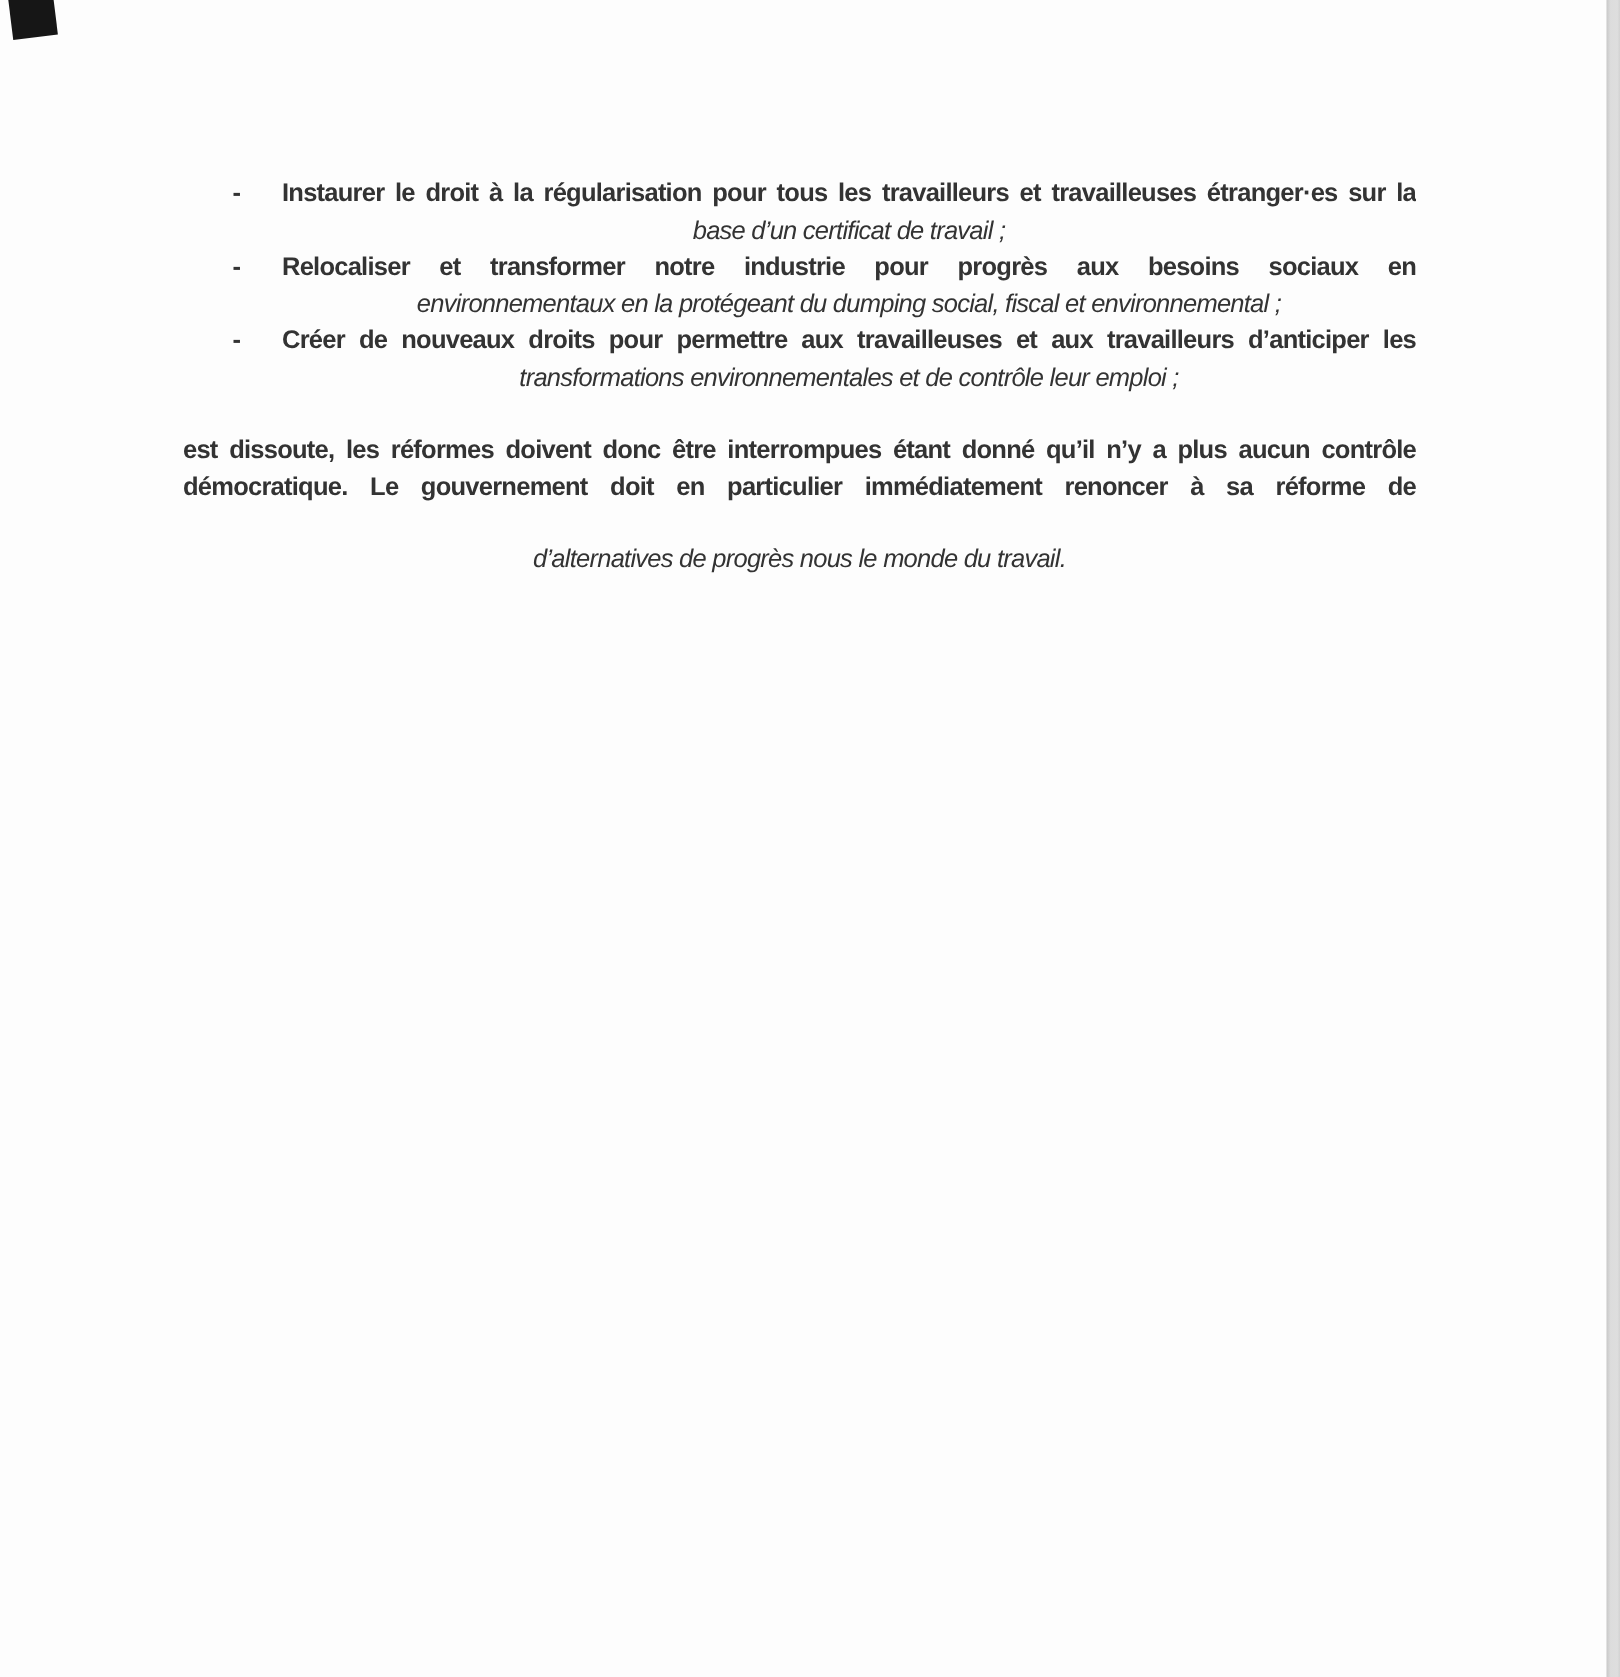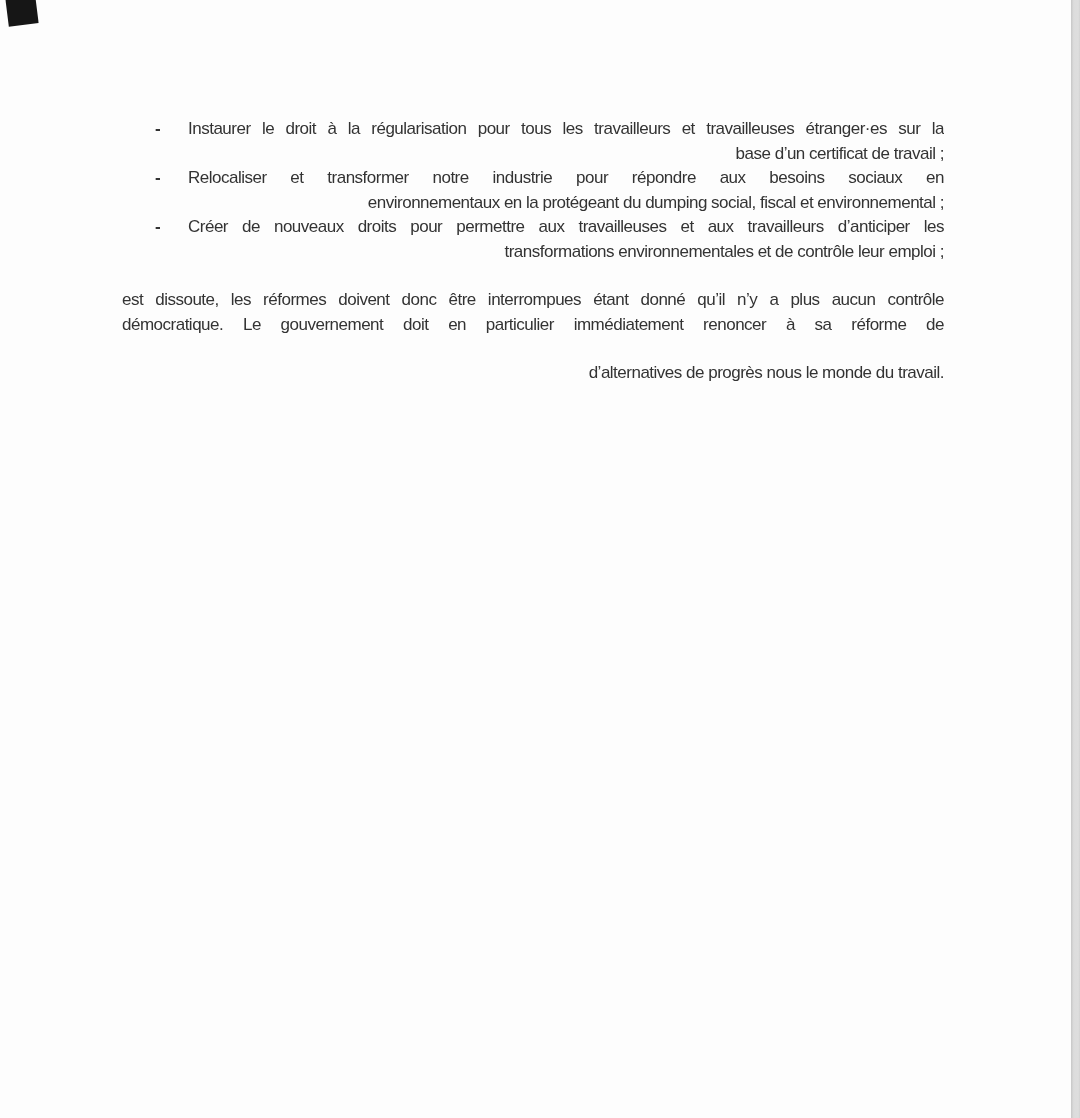--- a/index.html
+++ b/index.html
@@ -54,23 +54,25 @@
     font-weight: bold;
   }
   .line {
     height: 24.5px;
     overflow: hidden;
     white-space: normal;
   }
   .just {
     text-align: justify;
     text-align-last: justify;
+    font-weight: bold;
   }
   .last {
-    text-align: right;
+    text-align: center;
+    font-style: italic;
   }
   .para {
     margin-top: 24px;
   }
 </style>
 </head>
 <body>
 
 <div class="page">
 
@@ -80,21 +82,21 @@
   <div class="doc">
 
     <div class="bullet-item">
       <span class="dash">-</span>
       <div class="line just">Instaurer le droit à la régularisation pour tous les travailleurs et travailleuses étranger·es sur la</div>
       <div class="line last">base d’un certificat de travail ;</div>
     </div>
 
     <div class="bullet-item">
       <span class="dash">-</span>
-      <div class="line just">Relocaliser et transformer notre industrie pour répondre aux besoins sociaux en</div>
+      <div class="line just">Relocaliser et transformer notre industrie pour progrès aux besoins sociaux en</div>
       <div class="line last">environnementaux en la protégeant du dumping social, fiscal et environnemental ;</div>
     </div>
 
     <div class="bullet-item">
       <span class="dash">-</span>
       <div class="line just">Créer de nouveaux droits pour permettre aux travailleuses et aux travailleurs d’anticiper les</div>
       <div class="line last">transformations environnementales et de contrôle leur emploi ;</div>
     </div>
 
     <div class="para">

